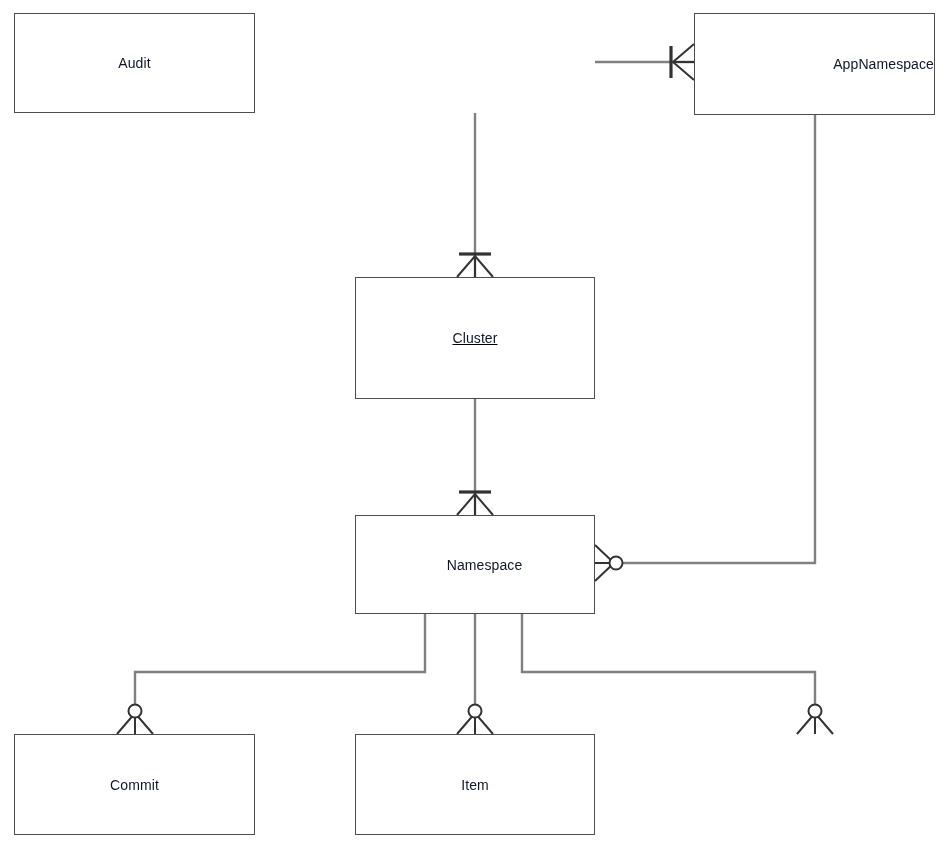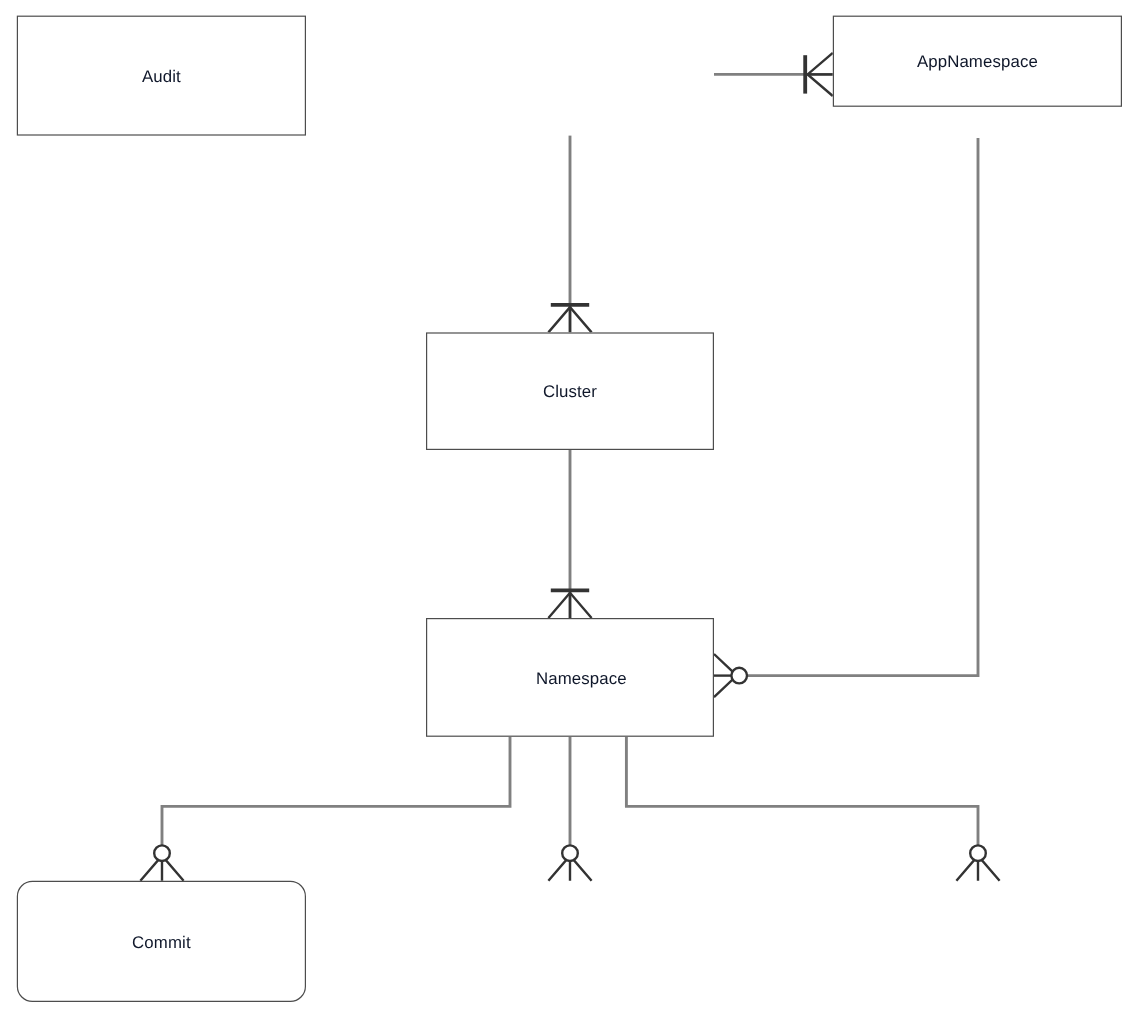--- a/index.html
+++ b/index.html
@@ -105,31 +105,34 @@
       <circle cx="815" cy="711" r="6.5" fill="#ffffff" stroke="#333333" stroke-width="2"></circle>
     </g>
 
   </svg>
 
   <div class="entity-box" style="left:14px;  top:13px;  width:241px; height:100px;">
     <span class="entity-label">Audit</span>
   </div>
 
 
-  <div class="entity-box" style="left:694px; top:13px;  width:241px; height:76px;">
+  <div class="entity-box" style="left:694px; top:13px;  width:241px; height:102px;justify-content:flex-end;">
     <span class="entity-label">AppNamespace</span>
   </div>
 
-  <div class="entity-box" style="left:355px; top:277px; width:240px; height:98px;">
+  <div class="entity-box" style="left:355px; top:277px; width:240px; height:122px;text-decoration:underline;">
     <span class="entity-label">Cluster</span>
   </div>
 
   <div class="entity-box" style="left:355px; top:515px; width:240px; height:99px;padding-left:19px;">
     <span class="entity-label">Namespace</span>
   </div>
 
-  <div class="entity-box" style="left:14px;  top:734px; width:241px; height:101px;border-radius:13px;">
+  <div class="entity-box" style="left:14px;  top:734px; width:241px; height:101px;">
     <span class="entity-label">Commit</span>
   </div>
 
+  <div class="entity-box" style="left:355px; top:734px; width:240px; height:101px;">
+    <span class="entity-label">Item</span>
+  </div>
 
 
 </div>
 
 </body></html>

